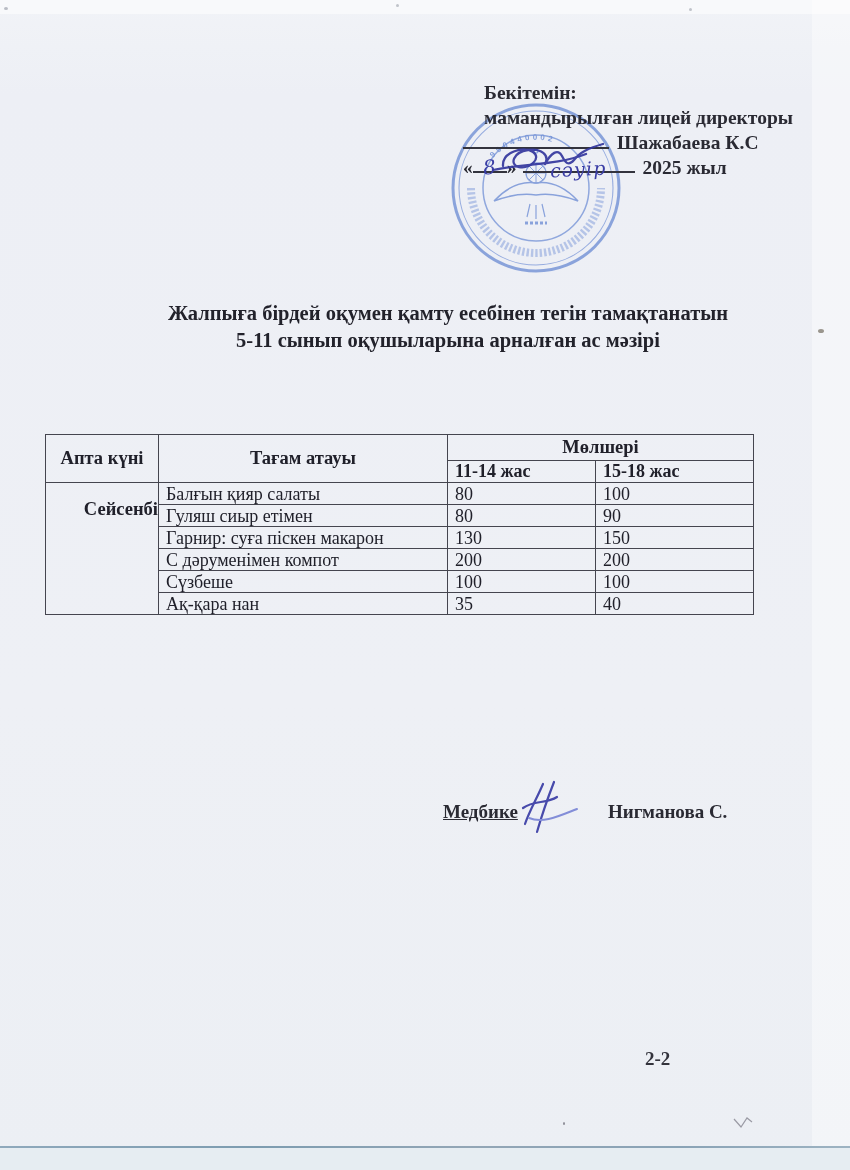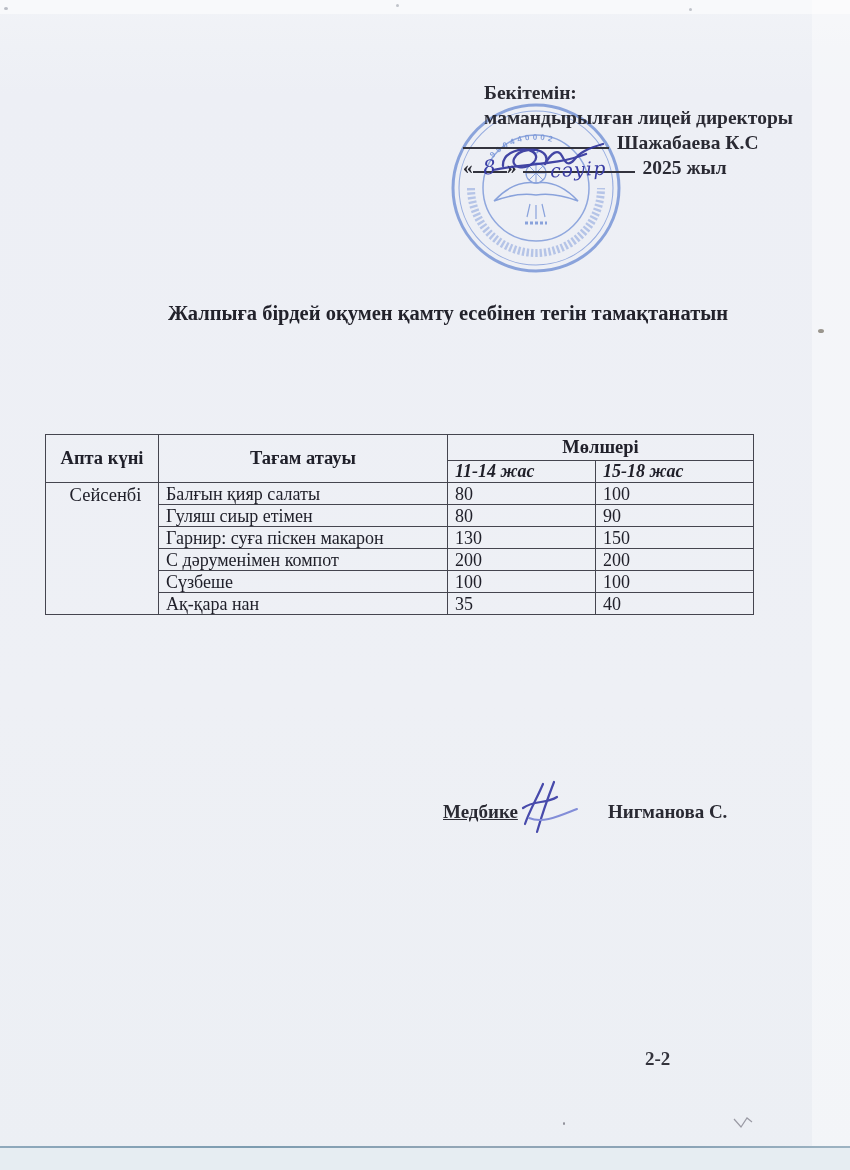--- a/index.html
+++ b/index.html
@@ -46,24 +46,24 @@
   
   .menu-table-wrap { position:absolute; left:45px; top:388px;margin-top:46px; }
   table.menu { border-collapse:collapse; table-layout:fixed; width:708px;
     font-size:18px; color:#20202a; }
   table.menu col.c1 { width:113px; }
   table.menu col.c2 { width:289px; }
   table.menu col.c3 { width:148px; }
   table.menu col.c4 { width:158px; }
   table.menu th, table.menu td { border:1.6px solid #45454f; overflow:hidden; white-space:nowrap; }
   table.menu tr.h1 th { height:26px; font-size:18.5px; }
-  table.menu tr.h2 th { height:20px; text-align:left; padding-left:7px; font-size:18px;font-style:italic; }
+  table.menu tr.h2 th { height:20px; text-align:left; padding-left:7px; font-size:18px; }
   table.menu tbody tr { height:22px; }
   table.menu tbody td { padding-left:7px; line-height:20px; }
-  td.day-cell { font-weight:normal; vertical-align:top; padding-top:2px; text-align:center; font-size:18.5px; }
+  td.day-cell { font-weight:bold; vertical-align:top; padding-top:16px; text-align:right; font-size:18.5px; }
 
   
   .nurse-row { position:absolute; left:443px; top:801px; font-weight:bold;
     font-size:19px; color:#2a2a33; white-space:nowrap;text-decoration:underline; }
   .nurse-name { position:absolute; left:608px; top:801px; font-weight:bold;
     font-size:19px; color:#2a2a33; white-space:nowrap; }
   .page-number { position:absolute; left:645px; top:1048px; font-weight:bold;
     font-size:19px; color:#33333c; }
 
   
@@ -119,20 +119,21 @@
   <svg class="sig-svg" style="left:483px; top:139px;" width="150" height="42" viewBox="0 0 150 42" xmlns="http://www.w3.org/2000/svg">
     <g fill="none" stroke="#34379e" stroke-width="2.3" stroke-linecap="round" opacity=".92">
       <path d="M20,27 C19,13 40,7 50,13 C59,19 47,30 36,28 C26,26 30,13 45,11 C58,9 67,16 62,25"></path>
       <path d="M62,25 C68,14 75,9 79,17 C82,23 85,28 91,21 C97,13 106,9 120,5"></path>
       <path d="M10,31 C40,24 72,27 103,15"></path>
     </g>
   </svg>
 
   <div class="doc-title">
     <div>Жалпыға бірдей оқумен қамту есебінен тегін тамақтанатын</div>
+    <div>5-11 сынып оқушыларына арналған ас мәзірі</div>
   </div>
 
   <div class="menu-table-wrap">
     <table class="menu">
       <colgroup>
           <col class="c1">
           <col class="c2">
           <col class="c3">
           <col class="c4">
         </colgroup>

